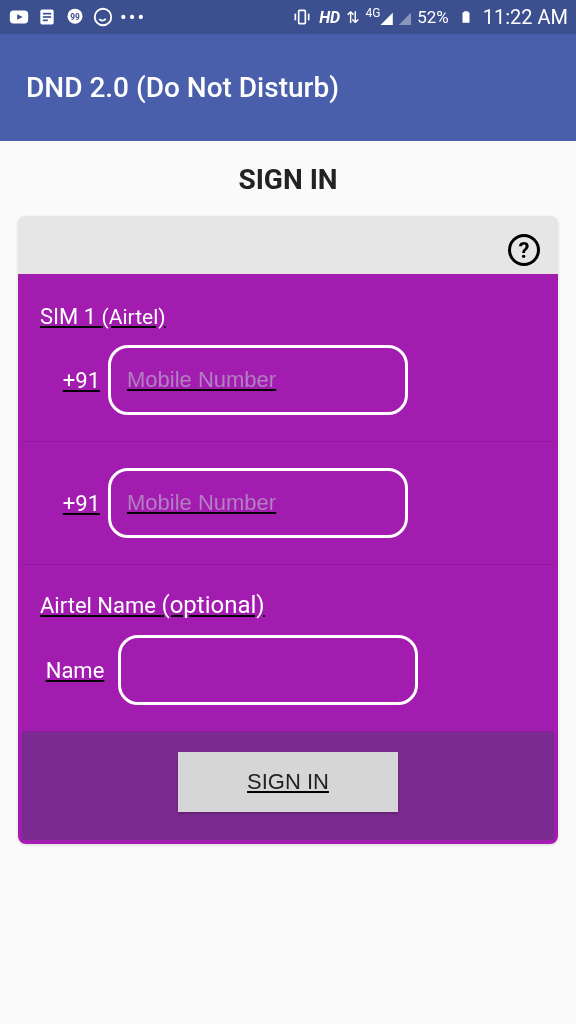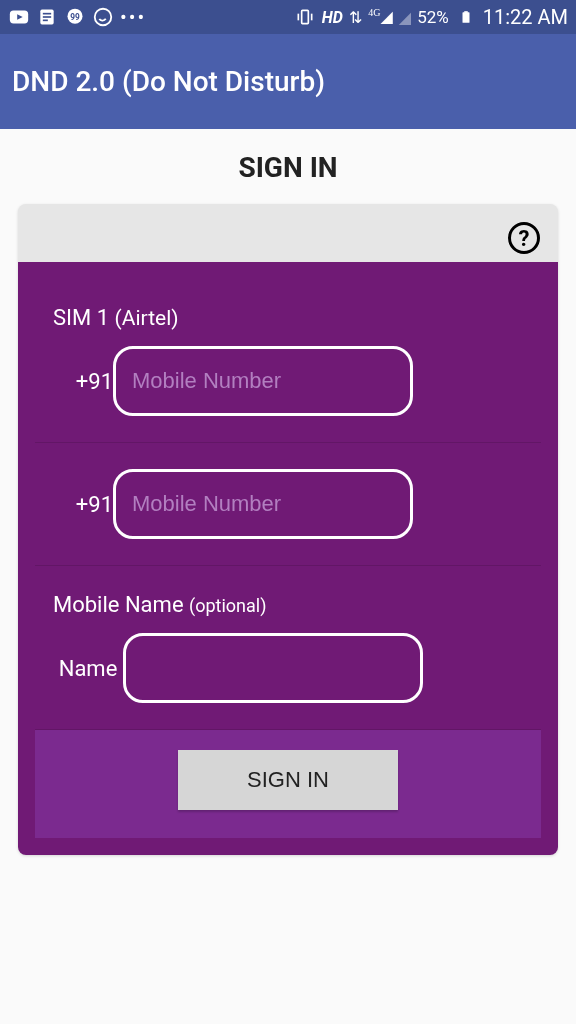--- a/index.html
+++ b/index.html
@@ -22,25 +22,25 @@
 .status-left { display: flex; align-items: center; gap: 6px; }
 .status-right { margin-left: auto; display: flex; align-items: center; gap: 6px; }
 .status-icon { width: 22px; height: 22px; display: flex; align-items: center; justify-content: center; }
 .status-icon svg { fill: #fff; }
 .dots { font-size: 20px; letter-spacing: 2px; }
 .sig { font-weight: bold; font-style: italic; }
 .battery-pct { font-size: 17px; }
 .clock { font-size: 20px; }
 
 .app-bar {
-  height: 95px;
+  height: 107px;
   background: #4a5fab;
   display: flex;
   align-items: center;
-  padding: 0 12px;
+  padding: 0 26px;
   color: #fff;
 }
 .app-title { font-size: 28px; font-weight: 500; }
 
 .content { padding: 0 18px; }
 .heading {
   text-align: center;
   font-size: 28px;
   font-weight: 700;
   color: #222;
@@ -67,35 +67,36 @@
   border: 3px solid #000;
   border-radius: 50%;
   display: flex;
   align-items: center;
   justify-content: center;
   font-size: 22px;
   font-weight: 700;
   color: #000;
   cursor: pointer;
 }
-.form-body { background: #701a75; padding: 17px; }
+.form-body { background: #a21caf; padding: 4px; text-decoration: underline; }
 .sect { padding: 26px 18px 26px 18px; border-bottom: 1px solid rgba(0,0,0,0.12); }
 .sect:last-of-type { border-bottom: none; }
 .sect-label { color: #fff; font-size: 22px; margin-bottom: 16px; }
 .sect-label .paren { font-size: 21px; }
 .row { display: flex; align-items: center; }
 .prefix { color: #fff; font-size: 22px; min-width: 60px; text-align: right; }
 .input-wrap {
   flex: 0 0 300px;
   height: 70px;
   border: 3px solid #fff;
   border-radius: 20px;
   display: flex;
   align-items: center;
   padding: 0 16px;
+  margin-left: 8px;
 }
 .input-wrap input {
   border: none;
   background: transparent;
   outline: none;
   font-size: 22px;
   color: #fff;
   width: 100%;
 }
 .input-wrap input::placeholder { color: #b27fc0; }
@@ -104,21 +105,21 @@
   width: 220px;
   height: 60px;
   background: #d6d6d6;
   border: none;
   font-size: 22px;
   font-weight: 500;
   color: #222;
   cursor: pointer;
   box-shadow: 0 2px 2px rgba(0,0,0,0.2);
 }
-.small-sup { font-size: 10px; vertical-align: super; font-family: Liberation Serif, serif; }
+.small-sup { font-size: 12px; vertical-align: super; }
 </style>
 </head>
 <body>
 
 <div class="status-bar">
   <div class="status-left">
     <span class="status-icon">
         <svg viewBox="0 0 24 24" width="22" height="22">
           <rect x="2" y="5" width="20" height="14" rx="4" fill="#fff"></rect>
           <path d="M10 9 L16 12 L10 15 Z" fill="#3c4f8f"></path>
@@ -200,22 +201,22 @@
         <div class="row">
           <div class="prefix">+91</div>
           <div class="input-wrap">
             <input type="tel" placeholder="Mobile Number" style="">
           </div>
         </div>
       </div>
 
       <div class="sect">
         <div class="sect-label">
-          <span>Mobile Name</span>
-          <span class="paren" style="font-size:18px">(optional)</span>
+          <span>Airtel Name</span>
+          <span class="paren" style="font-size:24px">(optional)</span>
         </div>
         <div class="row">
           <div class="prefix" style="text-align:center;min-width:70px">Name</div>
           <div class="input-wrap">
             <input type="text" style="">
           </div>
         </div>
       </div>
 
       <div class="btn-row">

